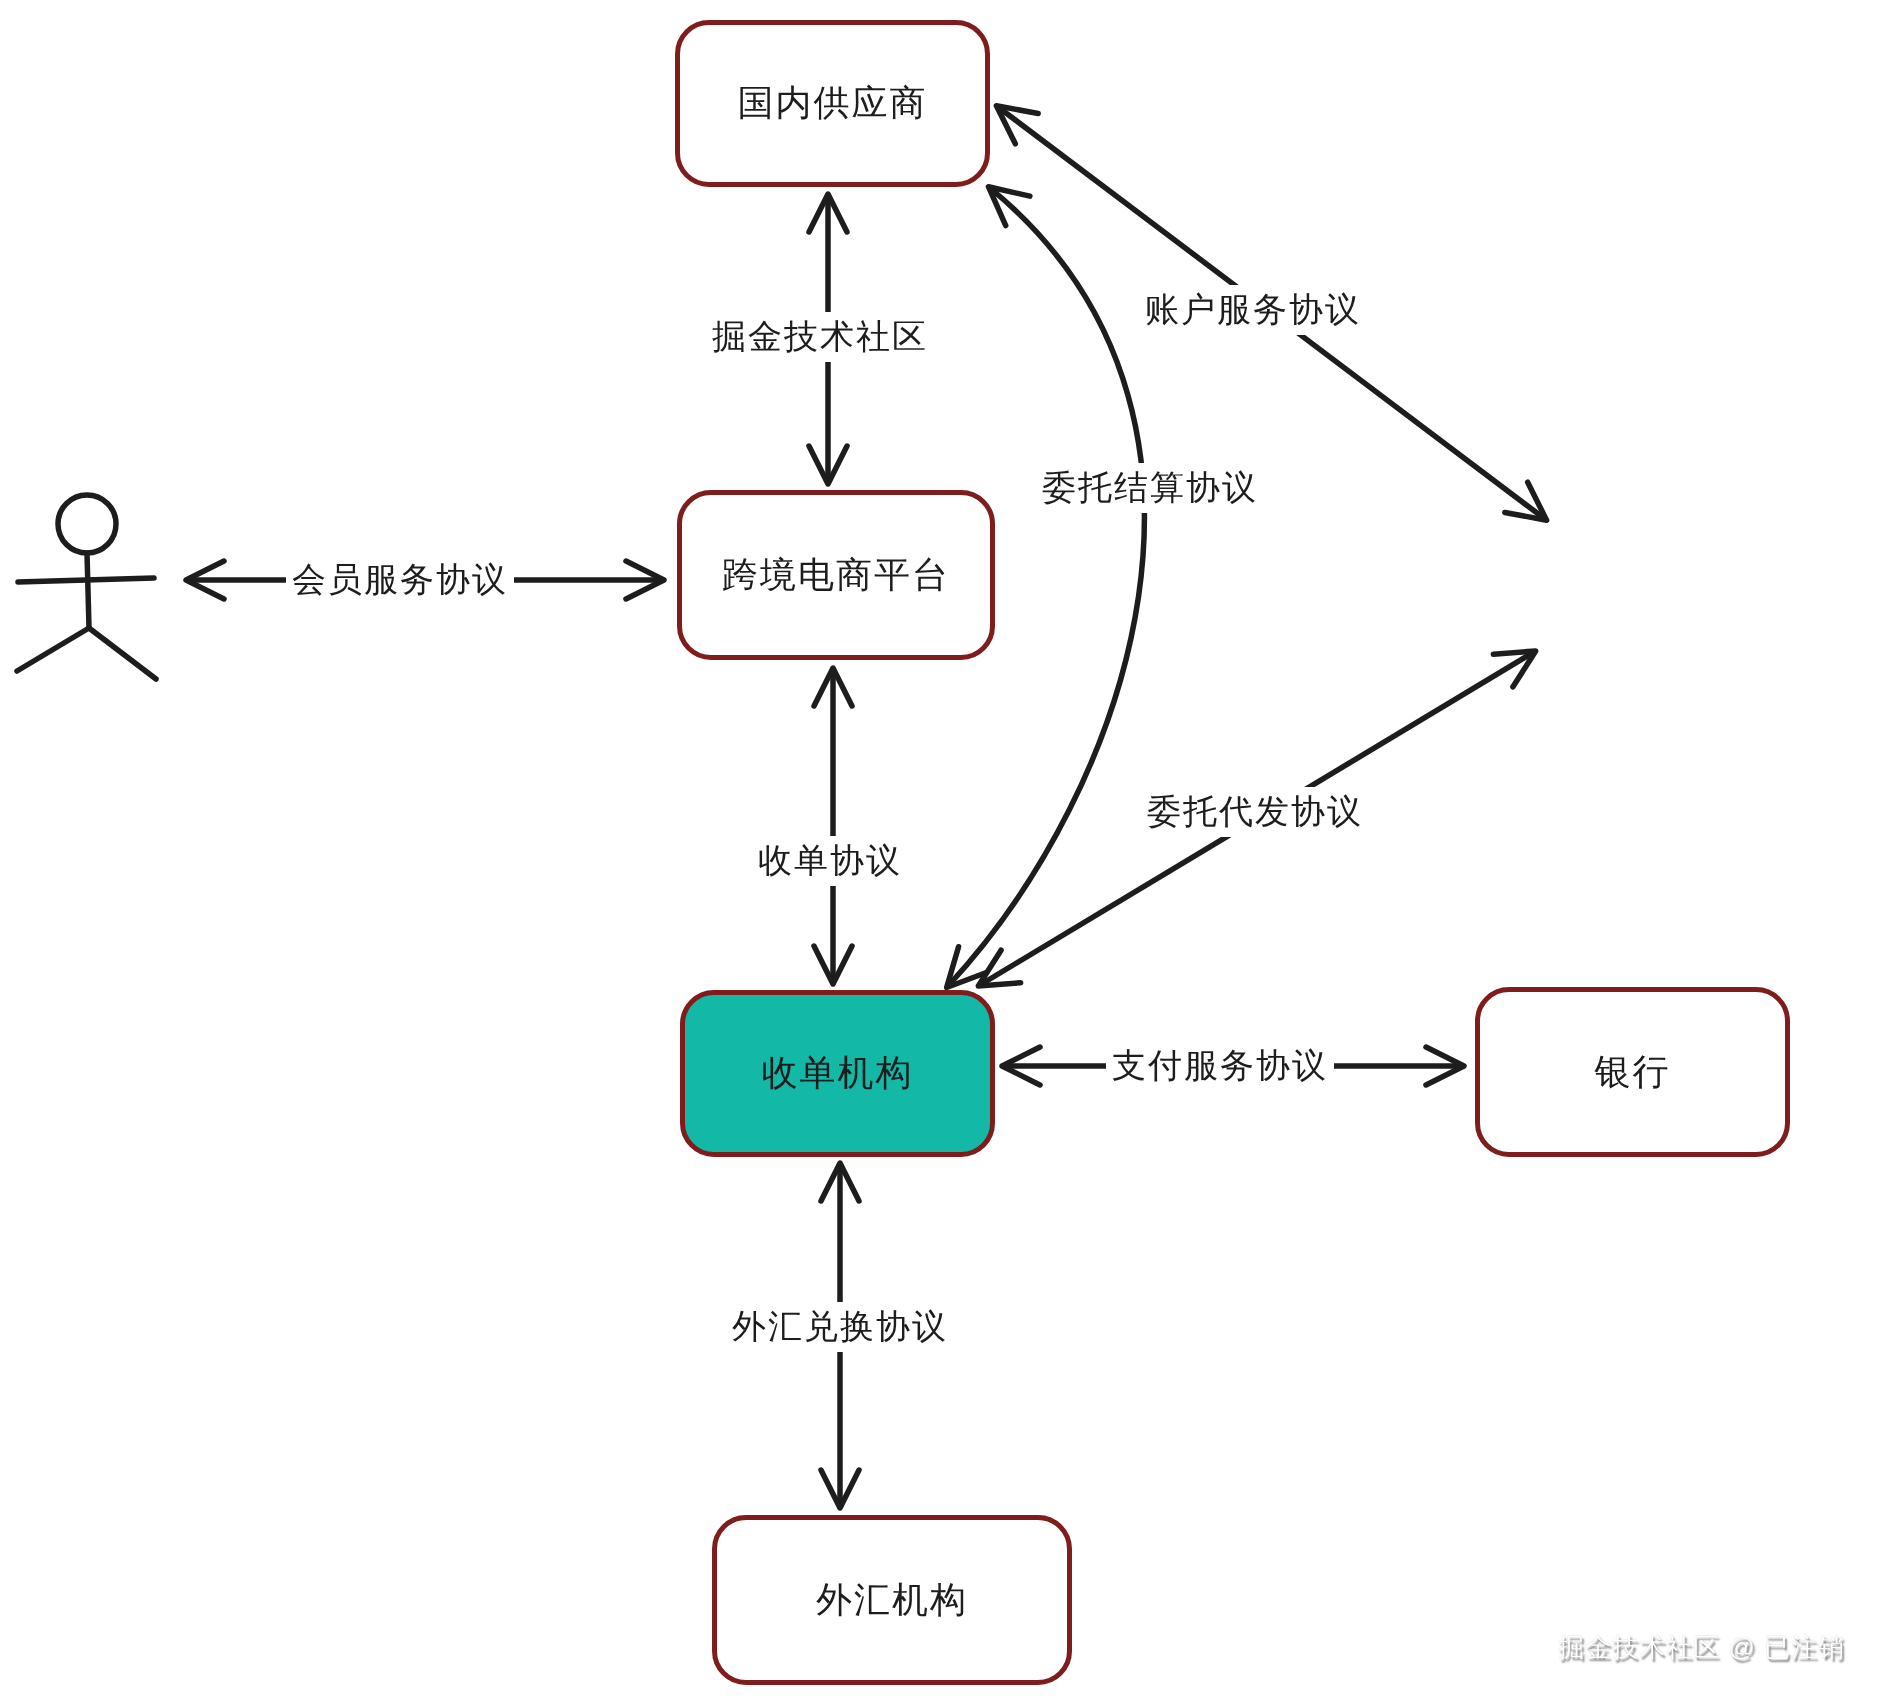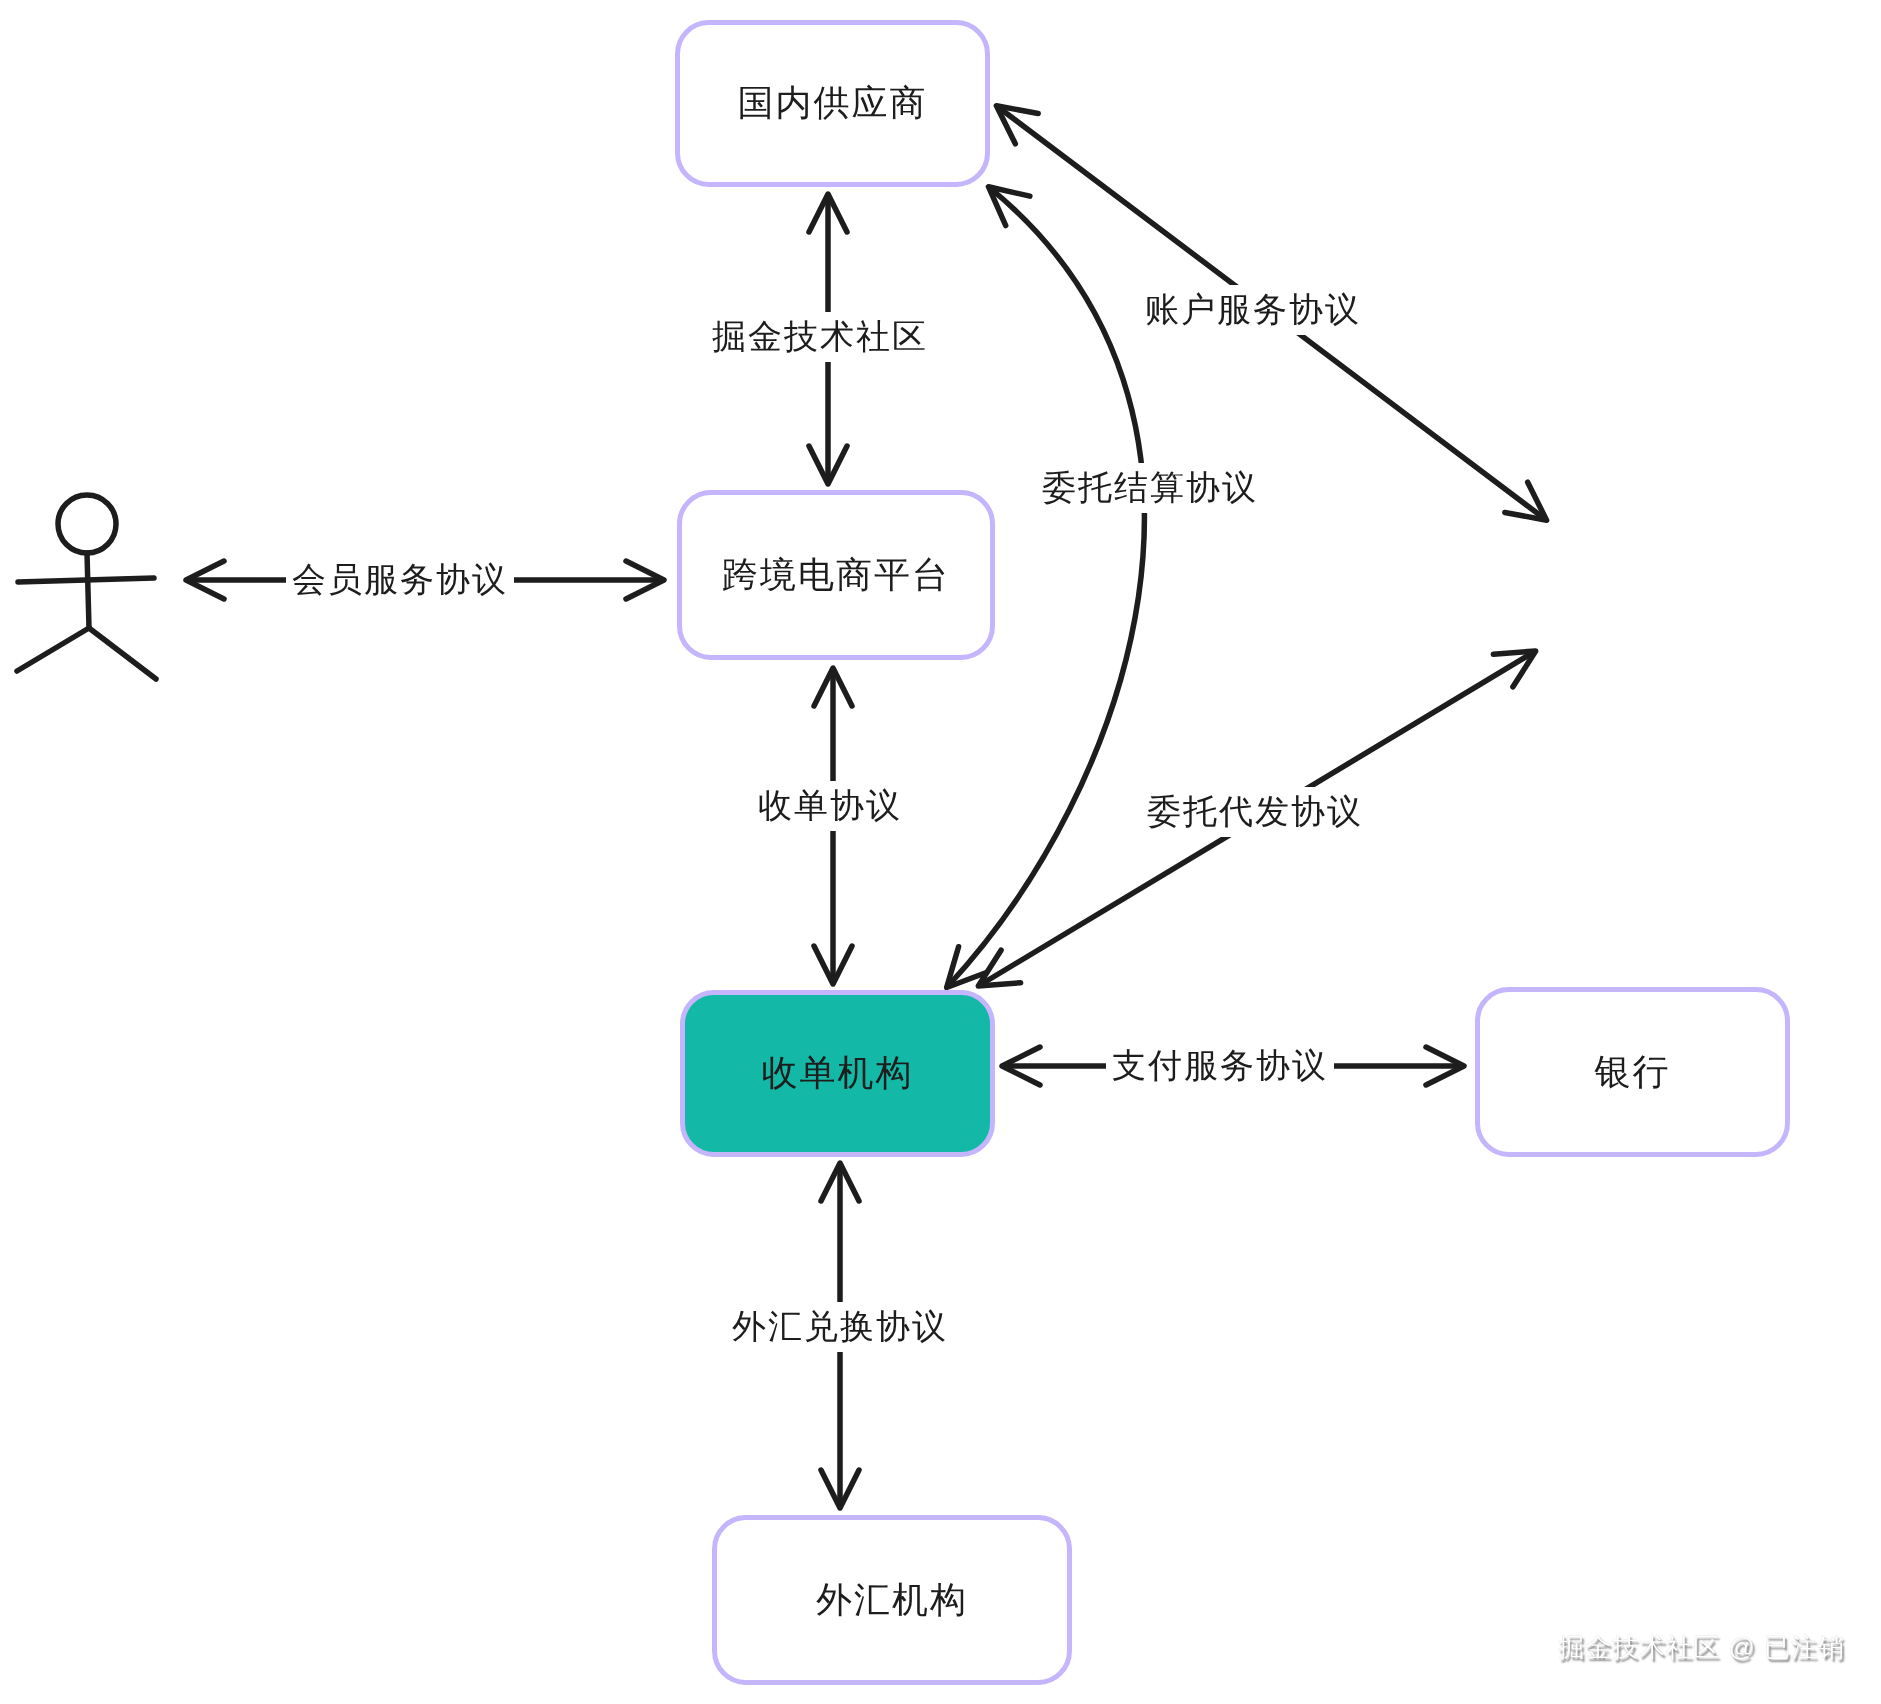--- a/index.html
+++ b/index.html
@@ -7,21 +7,21 @@
     position:relative;
     width:1881px;height:1704px;
     background:#ffffff;
     font-family:"Liberation Sans","DejaVu Sans",sans-serif;
     color:#1d1d1d;
     overflow:hidden;
   }
   #wires{position:absolute;left:0;top:0;z-index:1;}
   .node{
     position:absolute;z-index:3;
-    border:5px solid #c4b5fd;border-radius:34px;
+    border:5px solid #7f1d1d;border-radius:34px;
     background:#ffffff;
     display:flex;align-items:center;justify-content:center;
     box-sizing:border-box;
   }
   .node-label{
     font-size:36px;line-height:1.35;letter-spacing:2px;
     text-align:center;white-space:pre-line;color:#1d1d1d;
   }
   .node-acquirer{background:#14b8a6;}
   .edge-label{
@@ -74,21 +74,21 @@
       <line x1="1004" y1="1066" x2="1462" y2="1066" marker-start="url(#ah)" marker-end="url(#ah)"></line>
 
       <line x1="840" y1="1165" x2="840" y2="1506" marker-start="url(#ah)" marker-end="url(#ah)"></line>
     </g>
   </svg>
 
   <div class="edge-label" style="left:820px;top:337px">掘金技术社区</div>
   <div class="edge-label" style="left:400px;top:580px">会员服务协议</div>
   <div class="edge-label" style="left:1253px;top:310px">账户服务协议</div>
   <div class="edge-label" style="left:1150px;top:488px">委托结算协议</div>
-  <div class="edge-label" style="left:830px;top:806px">收单协议</div>
+  <div class="edge-label" style="left:830px;top:861px">收单协议</div>
   <div class="edge-label" style="left:1255px;top:812px">委托代发协议</div>
   <div class="edge-label" style="left:1220px;top:1066px">支付服务协议</div>
   <div class="edge-label" style="left:840px;top:1327px">外汇兑换协议</div>
 
   <div class="node" style="left:675px;top:20px;width:315px;height:167px">
     <span class="node-label">国内供应商</span>
   </div>
 
   <div class="node" style="left:677px;top:490px;width:318px;height:170px">
     <span class="node-label">跨境电商平台</span>

